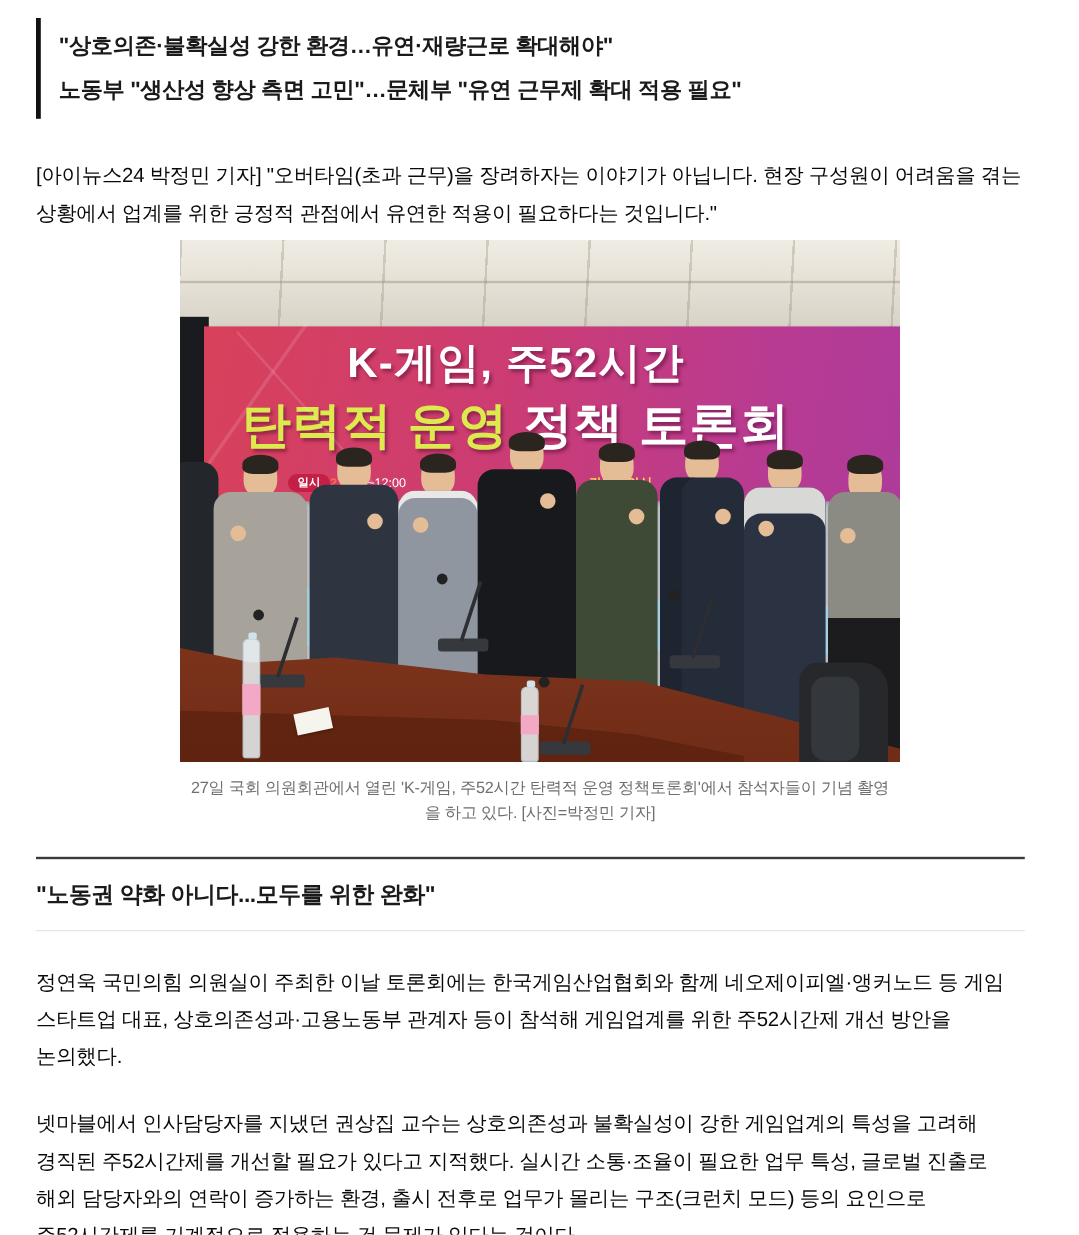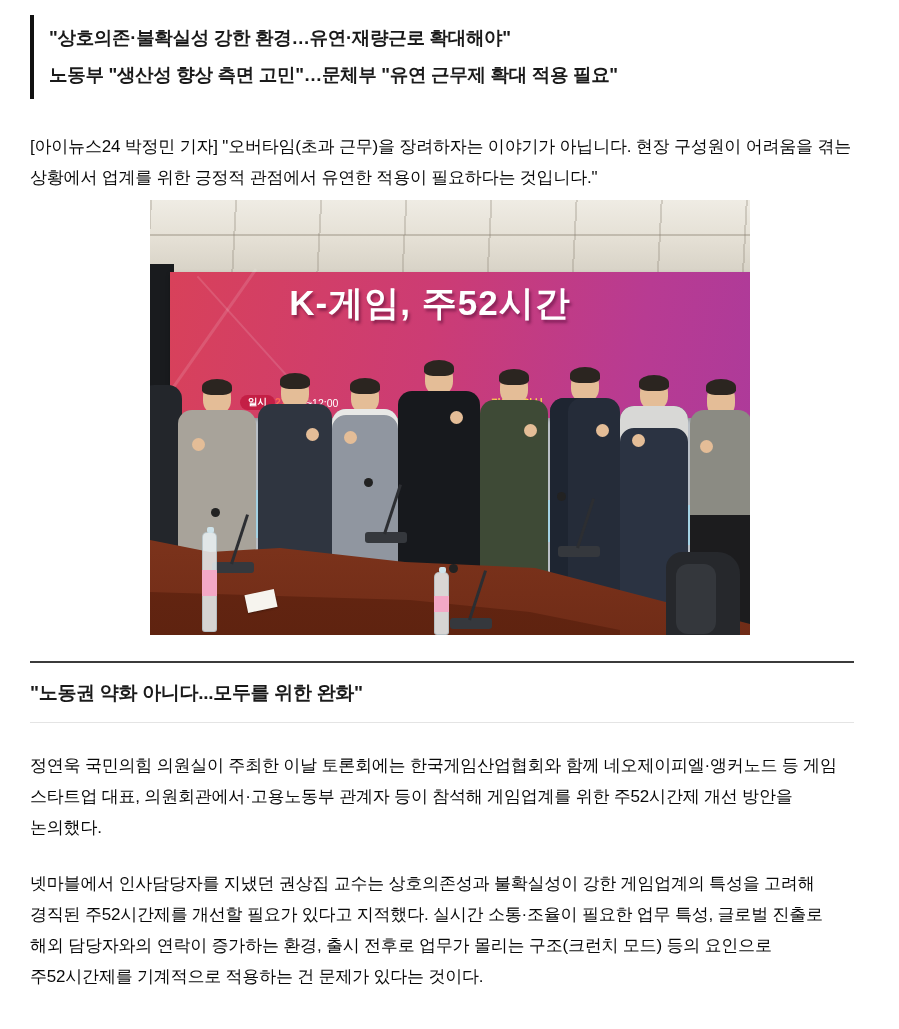--- a/index.html
+++ b/index.html
@@ -155,20 +155,21 @@
       <div class="ceiling-line"></div>
       <div class="tv"></div>
 
       <div class="wallpanel" style="left:0;top:290px;width:150px;height:48px;"></div>
       <div class="wallpanel" style="left:330px;top:300px;width:120px;height:42px;"></div>
       <div class="wallpanel" style="left:480px;top:305px;width:120px;height:40px;"></div>
 
       <div class="banner">
         <div class="banner-text">
           <div class="banner-title1">K-게임, 주52시간</div>
+          <div class="banner-title2"><span class="hl">탄력적 운영</span><span> 정책 토론회</span></div>
         </div>
         <div class="banner-info">
           <span class="badge-ilsi">일시</span>
           <span class="date-red">27.토</span>
           <span>0~12:00</span>
           <span style="margin-left:60px;">국회의원회</span>
           <span class="room-yellow" style="margin-left:40px;">간담회의실</span>
         </div>
       </div>
 
@@ -239,22 +240,23 @@
           <div class="cap"></div>
           <div class="base"></div>
         </div>
 
       <div class="bottle" style="left:52px;top:332px;height:100px;"></div>
       <div class="bottle" style="left:284px;top:372px;height:63px;"></div>
       <div class="namecard" style="left:96px;top:392px;"></div>
       <div class="chair" style="left:516px;top:352px;"></div>
 
     </div>
+    <figcaption>27일 국회 의원회관에서 열린 'K-게임, 주52시간 탄력적 운영 정책토론회'에서 참석자들이 기념 촬영을 하고 있다. [사진=박정민 기자]</figcaption>
   </figure>
 
   <hr class="section-rule-top">
   <h2 class="section-heading">"노동권 약화 아니다...모두를 위한 완화"</h2>
   <hr class="section-rule-bottom">
 
-  <p class="para" style="margin-top:27px;">정연욱 국민의힘 의원실이 주최한 이날 토론회에는 한국게임산업협회와 함께 네오제이피엘·앵커노드 등 게임 스타트업 대표, 의원회관에서·고용노동부 관계자 등이 참석해 게임업계를 위한 주52시간제 개선 방안을 논의했다.</p>
+  <p class="para" style="margin-top:27px;">정연욱 국민의힘 의원실이 주최한 이날 토론회에는 한국게임산업협회와 함께 네오제이피엘·앵커노드 등 게임 스타트업 대표, 상호의존성과·고용노동부 관계자 등이 참석해 게임업계를 위한 주52시간제 개선 방안을 논의했다.</p>
   <p class="para">넷마블에서 인사담당자를 지냈던 권상집 교수는 상호의존성과 불확실성이 강한 게임업계의 특성을 고려해 경직된 주52시간제를 개선할 필요가 있다고 지적했다. 실시간 소통·조율이 필요한 업무 특성, 글로벌 진출로 해외 담당자와의 연락이 증가하는 환경, 출시 전후로 업무가 몰리는 구조(크런치 모드) 등의 요인으로 주52시간제를 기계적으로 적용하는 건 문제가 있다는 것이다.</p>
 
 </div>
 
 </body></html>

